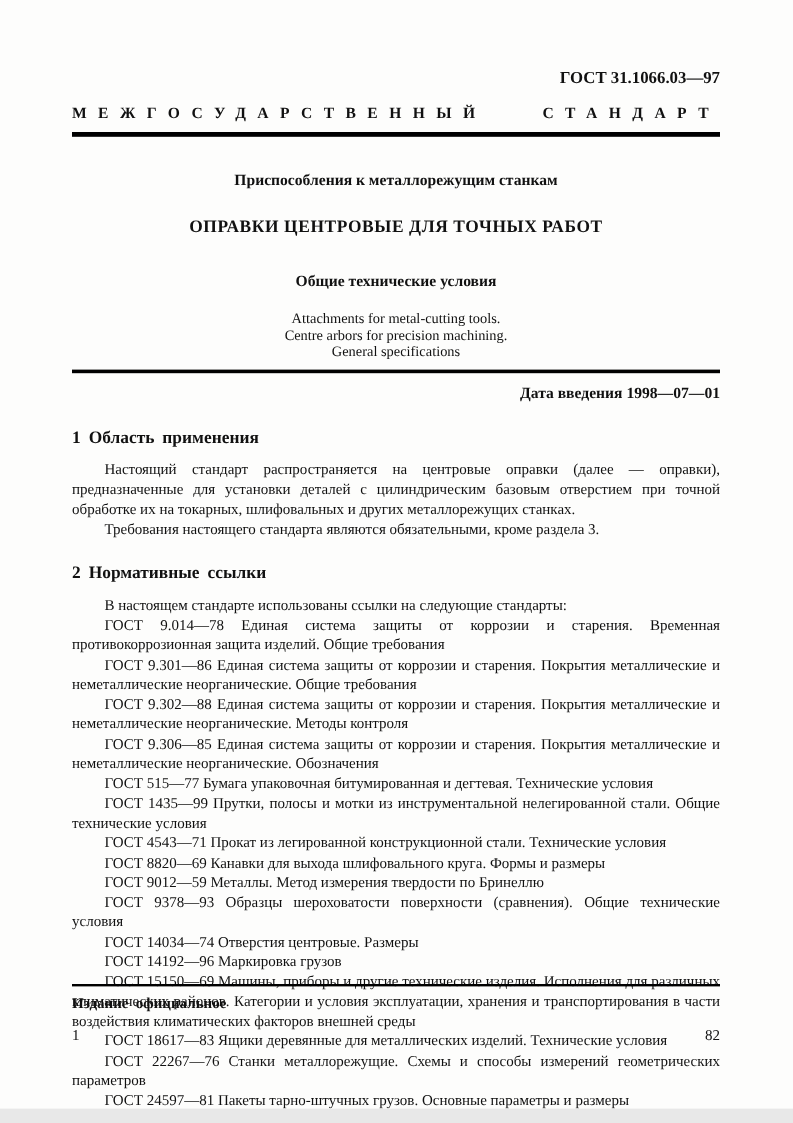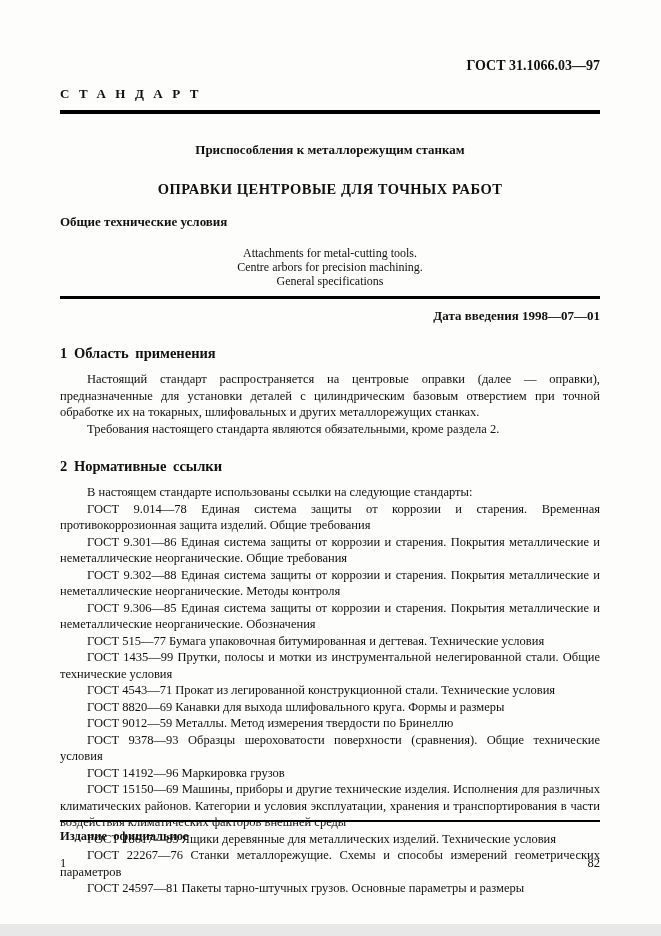--- a/index.html
+++ b/index.html
@@ -30,21 +30,21 @@
     font-weight:bold;
     font-size:13px;
     line-height:16px;
   }
   .std-type-row .word{letter-spacing:9.5px;white-space:nowrap;}
   .rule-thick{height:4px;background:#000;margin-top:8px;}
   .rule-thick2{height:3px;background:#000;margin-top:8px;}
   .rule-thin{height:2px;background:#000;}
   .t-group{margin-top:28px;text-align:center;font-weight:bold;font-size:13px;line-height:15px;}
   .t-main{margin-top:24px;text-align:center;font-weight:bold;font-size:14.5px;line-height:17px;letter-spacing:.5px;}
-  .t-sub{margin-top:16px;font-weight:bold;font-size:13px;line-height:15px;}
+  .t-sub{margin-top:28px;text-align:center;font-weight:bold;font-size:13px;line-height:15px;}
   .t-english{margin-top:17px;text-align:center;font-size:12px;line-height:14px;}
   .date-line{margin-top:9px;text-align:right;font-weight:bold;font-size:13px;line-height:16px;}
   .sec-heading{margin-top:21px;font-weight:bold;font-size:14.5px;line-height:17px;word-spacing:3px;}
   .body-text{font-size:12.5px;line-height:16.5px;text-align:justify;}
   .body-text p{margin:0;text-indent:27px;}
   .sec1-paras{margin-top:9px;}
   .sec2-intro{margin-top:9px;}
   .footer{
     position:absolute;
     left:60px;top:820px;
@@ -57,20 +57,21 @@
 </style>
 </head>
 <body>
 
 <div class="page">
   <div class="content">
 
     <div class="doc-number">ГОСТ 31.1066.03—97</div>
 
     <div class="std-type-row">
+        <span class="word">МЕЖГОСУДАРСТВЕННЫЙ</span>
         <span class="word">СТАНДАРТ</span>
       </div>
 
     <div class="rule-thick"></div>
 
     <div class="t-group">Приспособления к металлорежущим станкам</div>
     <div class="t-main">ОПРАВКИ ЦЕНТРОВЫЕ ДЛЯ ТОЧНЫХ РАБОТ</div>
     <div class="t-sub">Общие технические условия</div>
 
     <div class="t-english">
@@ -79,38 +80,39 @@
         <div>General specifications</div>
       </div>
 
     <div class="rule-thick2"></div>
 
     <div class="date-line">Дата введения 1998—07—01</div>
 
     <div class="sec-heading">1 Область применения</div>
     <div class="body-text sec1-paras">
         <p>Настоящий стандарт распространяется на центровые оправки (далее — оправки), предназначенные для установки деталей с цилиндрическим базовым отверстием при точной обработке их на токарных, шлифовальных и других металлорежущих станках.</p>
-        <p>Требования настоящего стандарта являются обязательными, кроме раздела 2.</p>
+        <p>Требования настоящего стандарта являются обязательными, кроме раздела 3.</p>
       </div>
 
     <div class="sec-heading">2 Нормативные ссылки</div>
     <div class="body-text sec2-intro">
       <p>В настоящем стандарте использованы ссылки на следующие стандарты:</p>
     </div>
     <div class="body-text">
         <p>ГОСТ 9.014—78 Единая система защиты от коррозии и старения. Временная противокоррозионная защита изделий. Общие требования</p>
         <p>ГОСТ 9.301—86 Единая система защиты от коррозии и старения. Покрытия металлические и неметаллические неорганические. Общие требования</p>
         <p>ГОСТ 9.302—88 Единая система защиты от коррозии и старения. Покрытия металлические и неметаллические неорганические. Методы контроля</p>
         <p>ГОСТ 9.306—85 Единая система защиты от коррозии и старения. Покрытия металлические и неметаллические неорганические. Обозначения</p>
         <p>ГОСТ 515—77 Бумага упаковочная битумированная и дегтевая. Технические условия</p>
         <p>ГОСТ 1435—99 Прутки, полосы и мотки из инструментальной нелегированной стали. Общие технические условия</p>
         <p>ГОСТ 4543—71 Прокат из легированной конструкционной стали. Технические условия</p>
         <p>ГОСТ 8820—69 Канавки для выхода шлифовального круга. Формы и размеры</p>
         <p>ГОСТ 9012—59 Металлы. Метод измерения твердости по Бринеллю</p>
         <p>ГОСТ 9378—93 Образцы шероховатости поверхности (сравнения). Общие технические условия</p>
+        <p>ГОСТ 14034—74 Отверстия центровые. Размеры</p>
         <p>ГОСТ 14192—96 Маркировка грузов</p>
         <p>ГОСТ 15150—69 Машины, приборы и другие технические изделия. Исполнения для различных климатических районов. Категории и условия эксплуатации, хранения и транспортирования в части воздействия климатических факторов внешней среды</p>
         <p>ГОСТ 18617—83 Ящики деревянные для металлических изделий. Технические условия</p>
         <p>ГОСТ 22267—76 Станки металлорежущие. Схемы и способы измерений геометрических параметров</p>
         <p>ГОСТ 24597—81 Пакеты тарно-штучных грузов. Основные параметры и размеры</p>
       </div>
 
   </div>
 
   <div class="footer">

